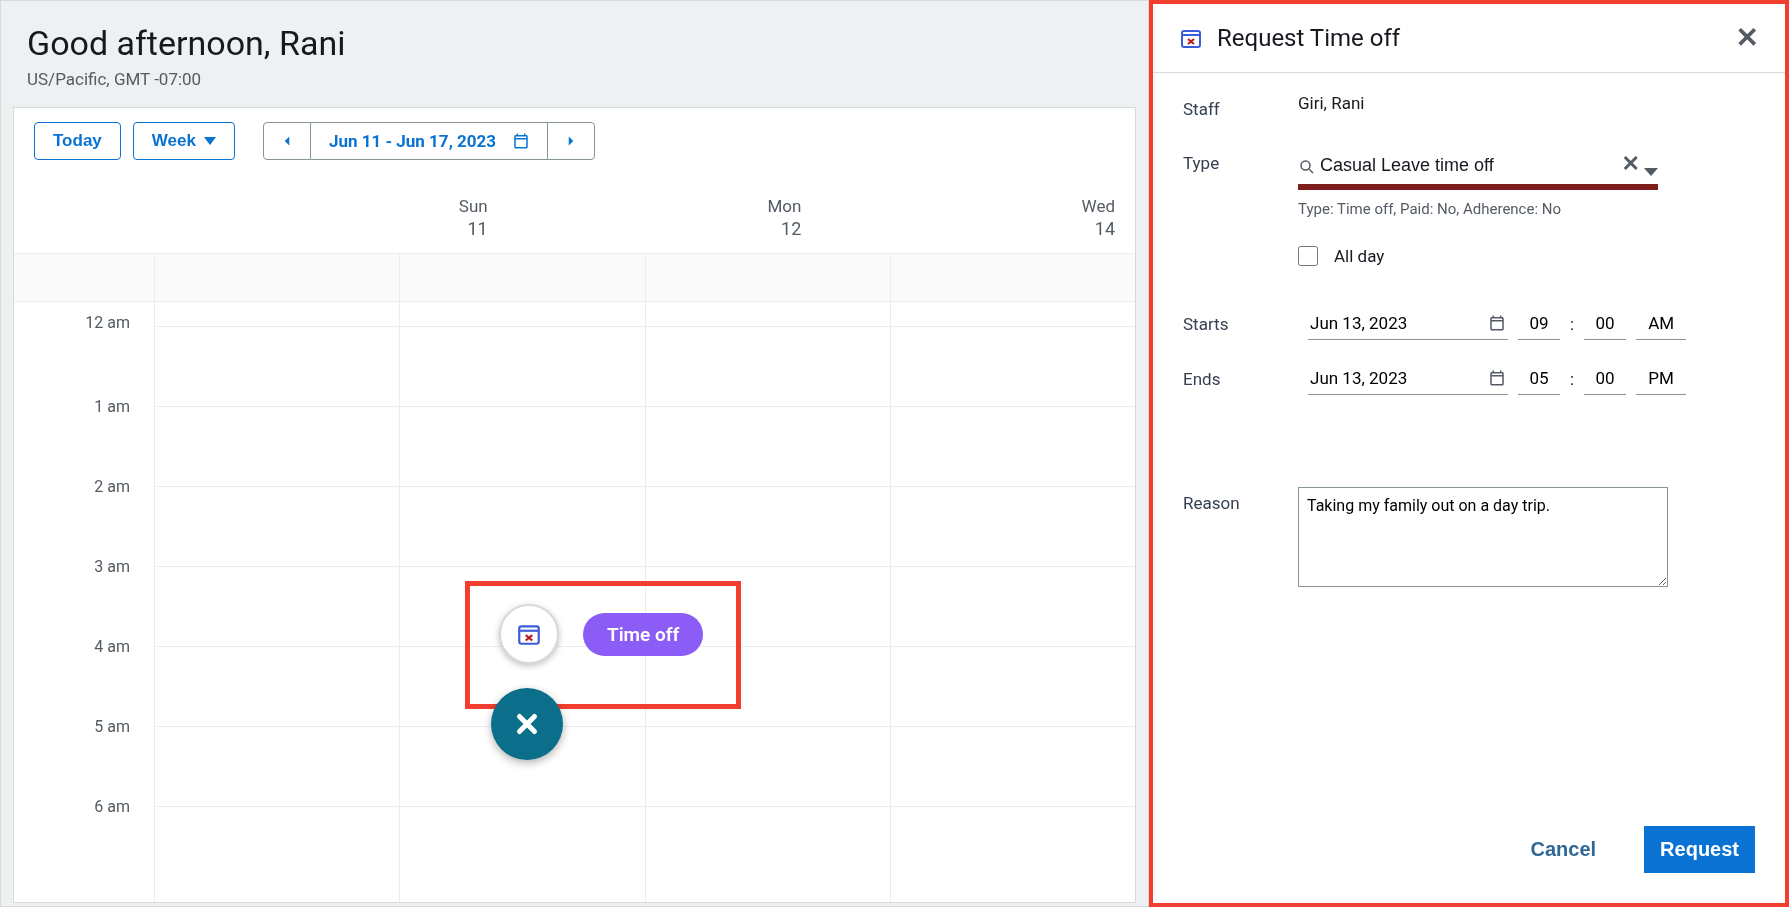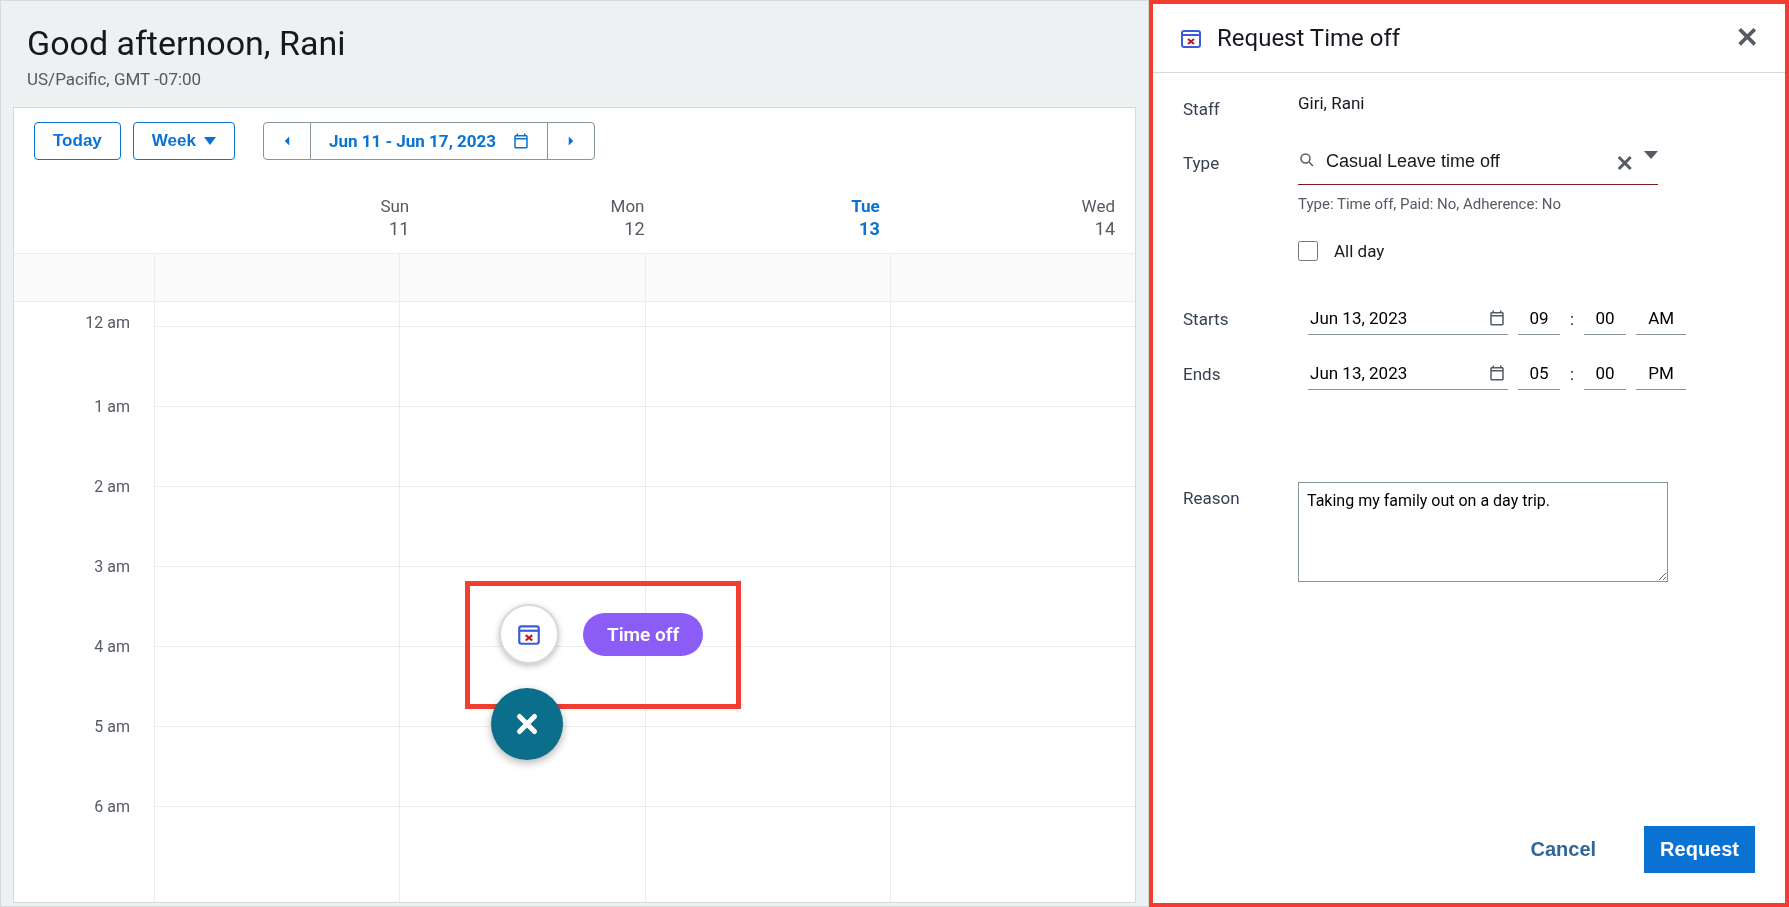--- a/index.html
+++ b/index.html
@@ -244,23 +244,23 @@
   padding-top: 6px;
 }
 .field-val {
   flex: 1;
   color: #16191f;
   font-size: 17px;
 }
 .type-row { align-items: flex-start; }
 .type-input {
   display: flex;
-  align-items: flex-start;
-  gap: 10px;
-  border-bottom: 1px solid #7f1d1d;
+  align-items: flex-end;
+  gap: 4px;
+  border-bottom: 6px solid #7f1d1d;
   padding: 4px 0 8px 0;
   width: 360px;
 }
 .type-input input {
   border: none; outline: none;
   font-size: 18px;
   flex: 1;
   color: #16191f;
 }
 .type-input .srch { width: 18px; height: 18px; fill: #545b64; }
@@ -370,24 +370,20 @@
         <div class="time-gutter"></div>
         <div id="day-heads" style="display:flex;flex:1;">
             <div class="day-head">
               <div class="dow">Sun</div>
               <div class="dnum">11</div>
             </div>
             <div class="day-head">
               <div class="dow">Mon</div>
               <div class="dnum">12</div>
             </div>
-            <div class="day-head today">
-              <div class="dow">Tue</div>
-              <div class="dnum">13</div>
-            </div>
             <div class="day-head">
               <div class="dow">Wed</div>
               <div class="dnum">14</div>
             </div>
           </div>
       </div>
     </div>
 
     <div class="cal-body-wrap">
       <div class="cal-grid">

